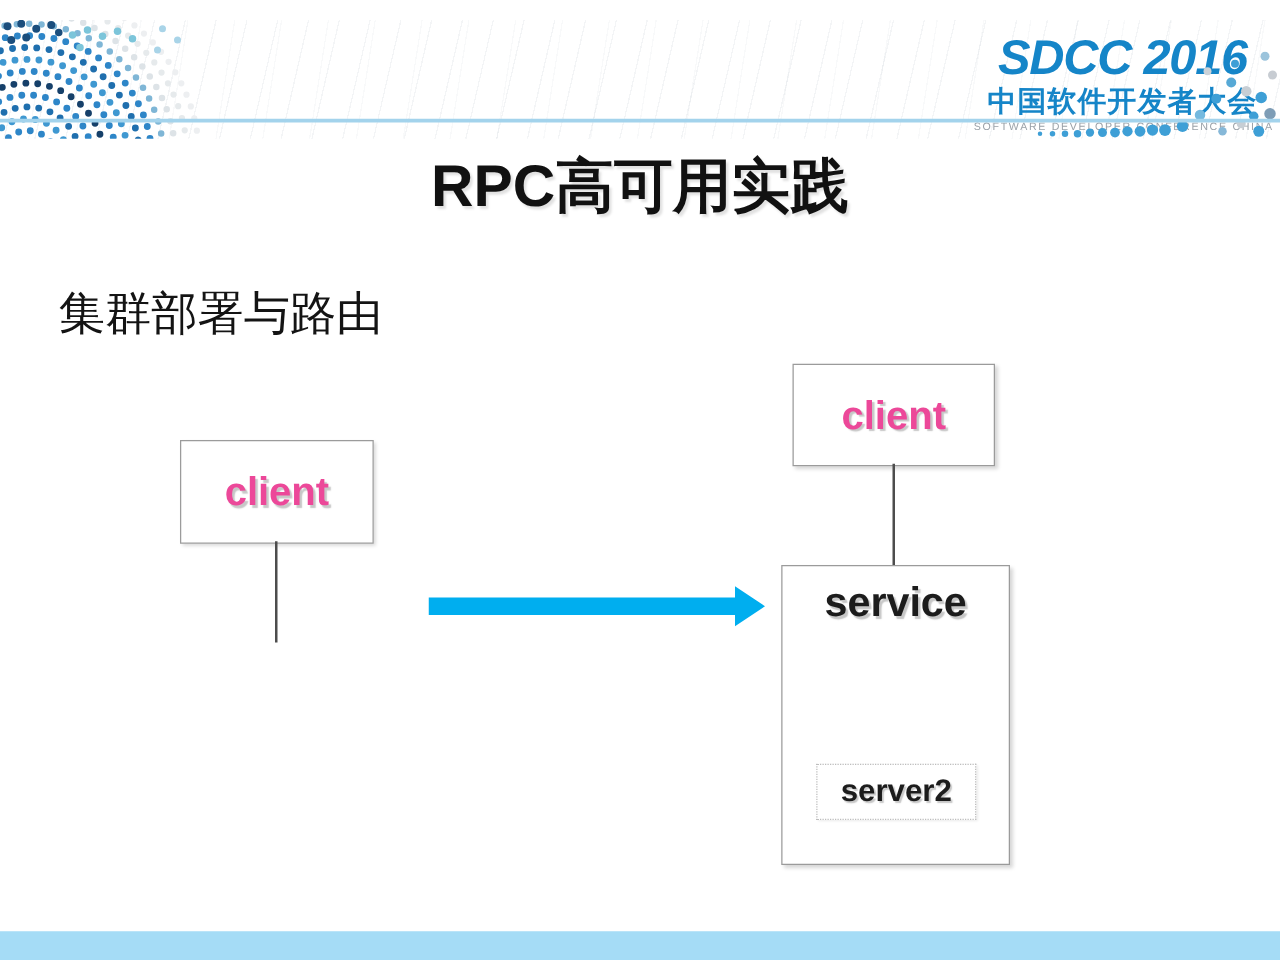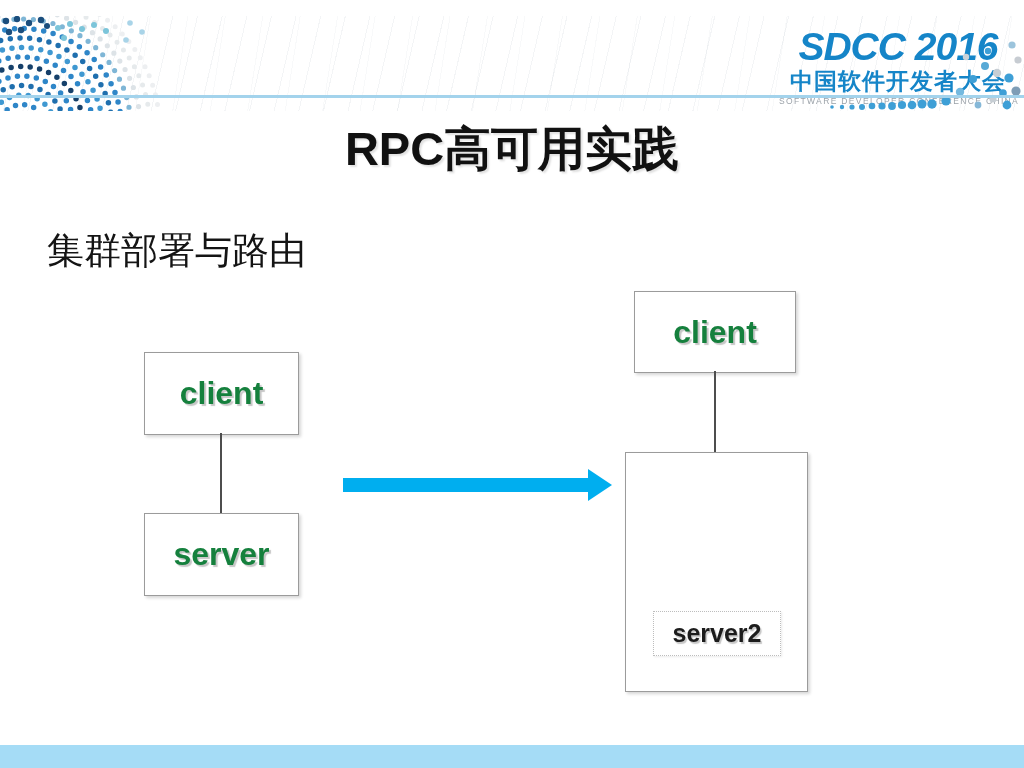--- a/index.html
+++ b/index.html
@@ -37,21 +37,21 @@
     font-family:"Liberation Serif","DejaVu Serif",serif; font-weight:400;margin-top:21px;
   }
 
   
   .box {
     position:absolute; background:#fff; border:1px solid #9b9b9b;
     box-shadow:2px 2px 3px rgba(0,0,0,0.16);
     display:flex; align-items:center; justify-content:center;
   }
   .box-label {
-    font-size:32px; font-weight:700; color:#15803d;
+    font-size:32px; font-weight:700; color:#ec4899;
     text-shadow:2px 2px 1px rgba(105,105,105,0.38);
   }
   .client-left  { left:144px; top:352px; width:153px; height:81px; }
   .server-left  { left:144px; top:513px; width:153px; height:81px; }
   .client-right { left:634px; top:291px; width:160px; height:80px; }
 
   .connector { position:absolute; width:1.5px; background:#4d4d4d; }
   .conn-left  { left:220px; top:433px; height:81px; }
   .conn-right { left:714px; top:371px; height:82px; }
 
@@ -162,32 +162,30 @@
   </header>
   <div class="hdr-line"></div>
 
   <h1 class="title">RPC高可用实践</h1>
   <div class="subtitle">集群部署与路由</div>
 
   <div class="box client-left">
     <span class="box-label">client</span>
   </div>
   <div class="connector conn-left"></div>
-  <div class="box server-left">
-    <span class="box-label">server</span>
-  </div>
 
   <svg class="arrow-svg" width="274" height="38" viewBox="0 0 274 38">
     <polygon points="2,12 247,12 247,3 271,19 247,35 247,26 2,26" fill="#00AEEF"></polygon>
   </svg>
 
   <div class="box client-right">
     <span class="box-label">client</span>
   </div>
   <div class="connector conn-right"></div>
   <div class="box service">
+    <div class="service-label">service</div>
     <div class="inner-box server2">
       <span class="inner-label">server2</span>
     </div>
   </div>
 
   <footer class="bottom-bar"></footer>
 </div>
 
 </body></html>

